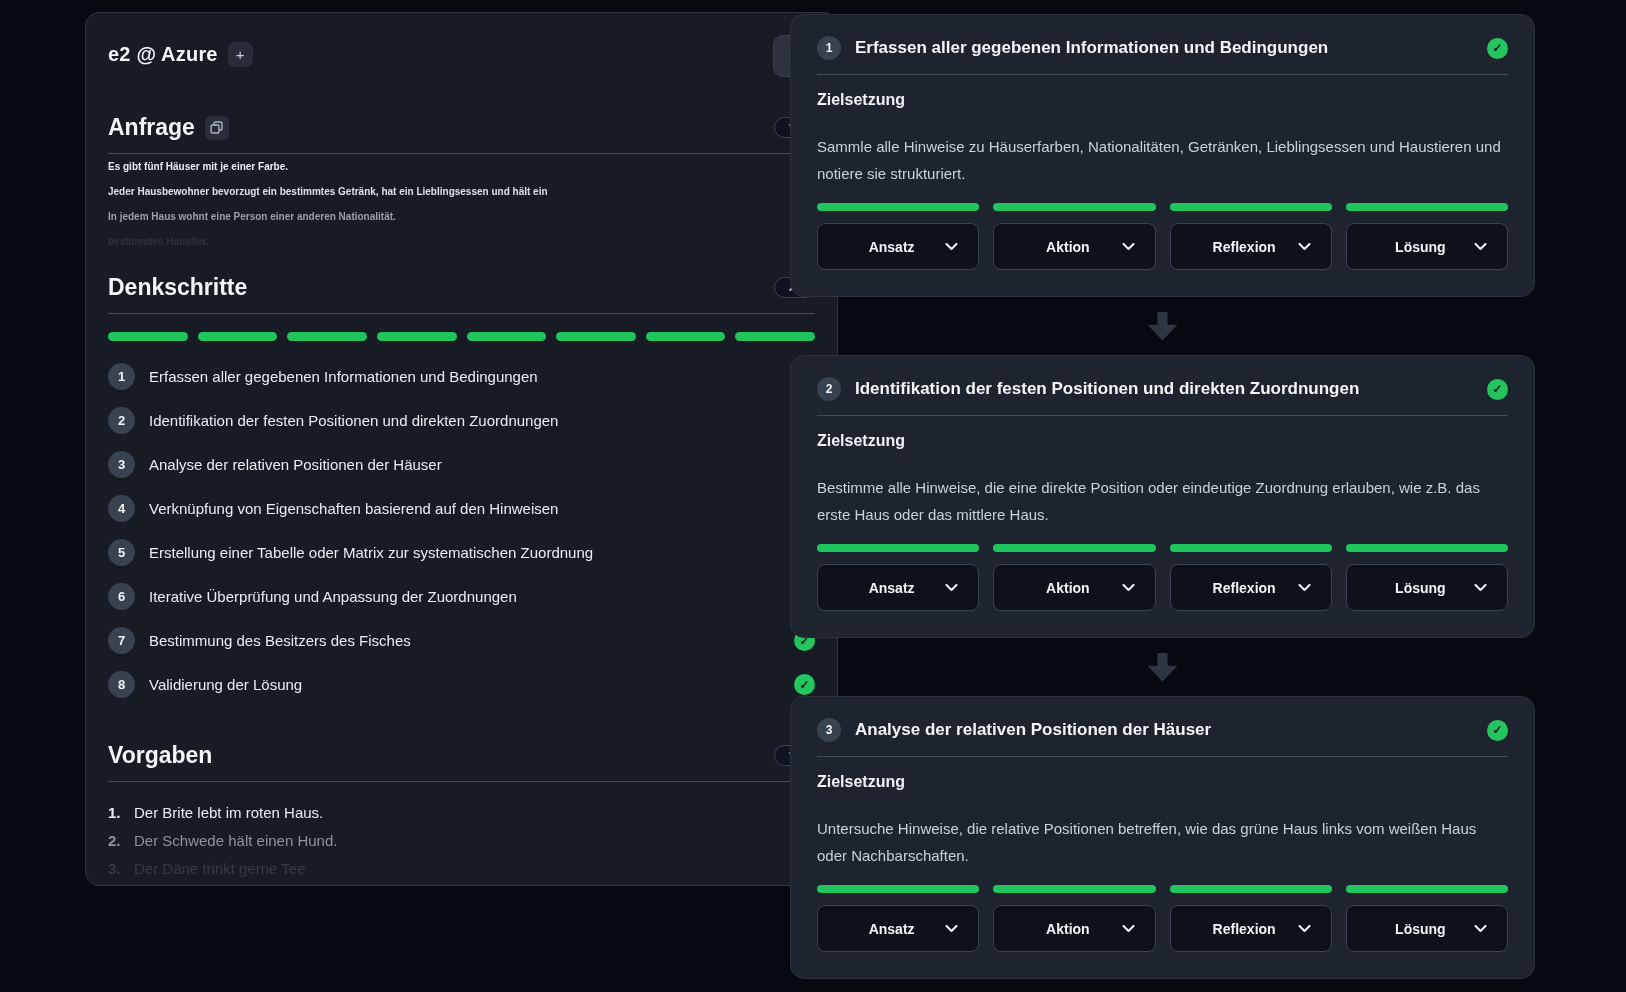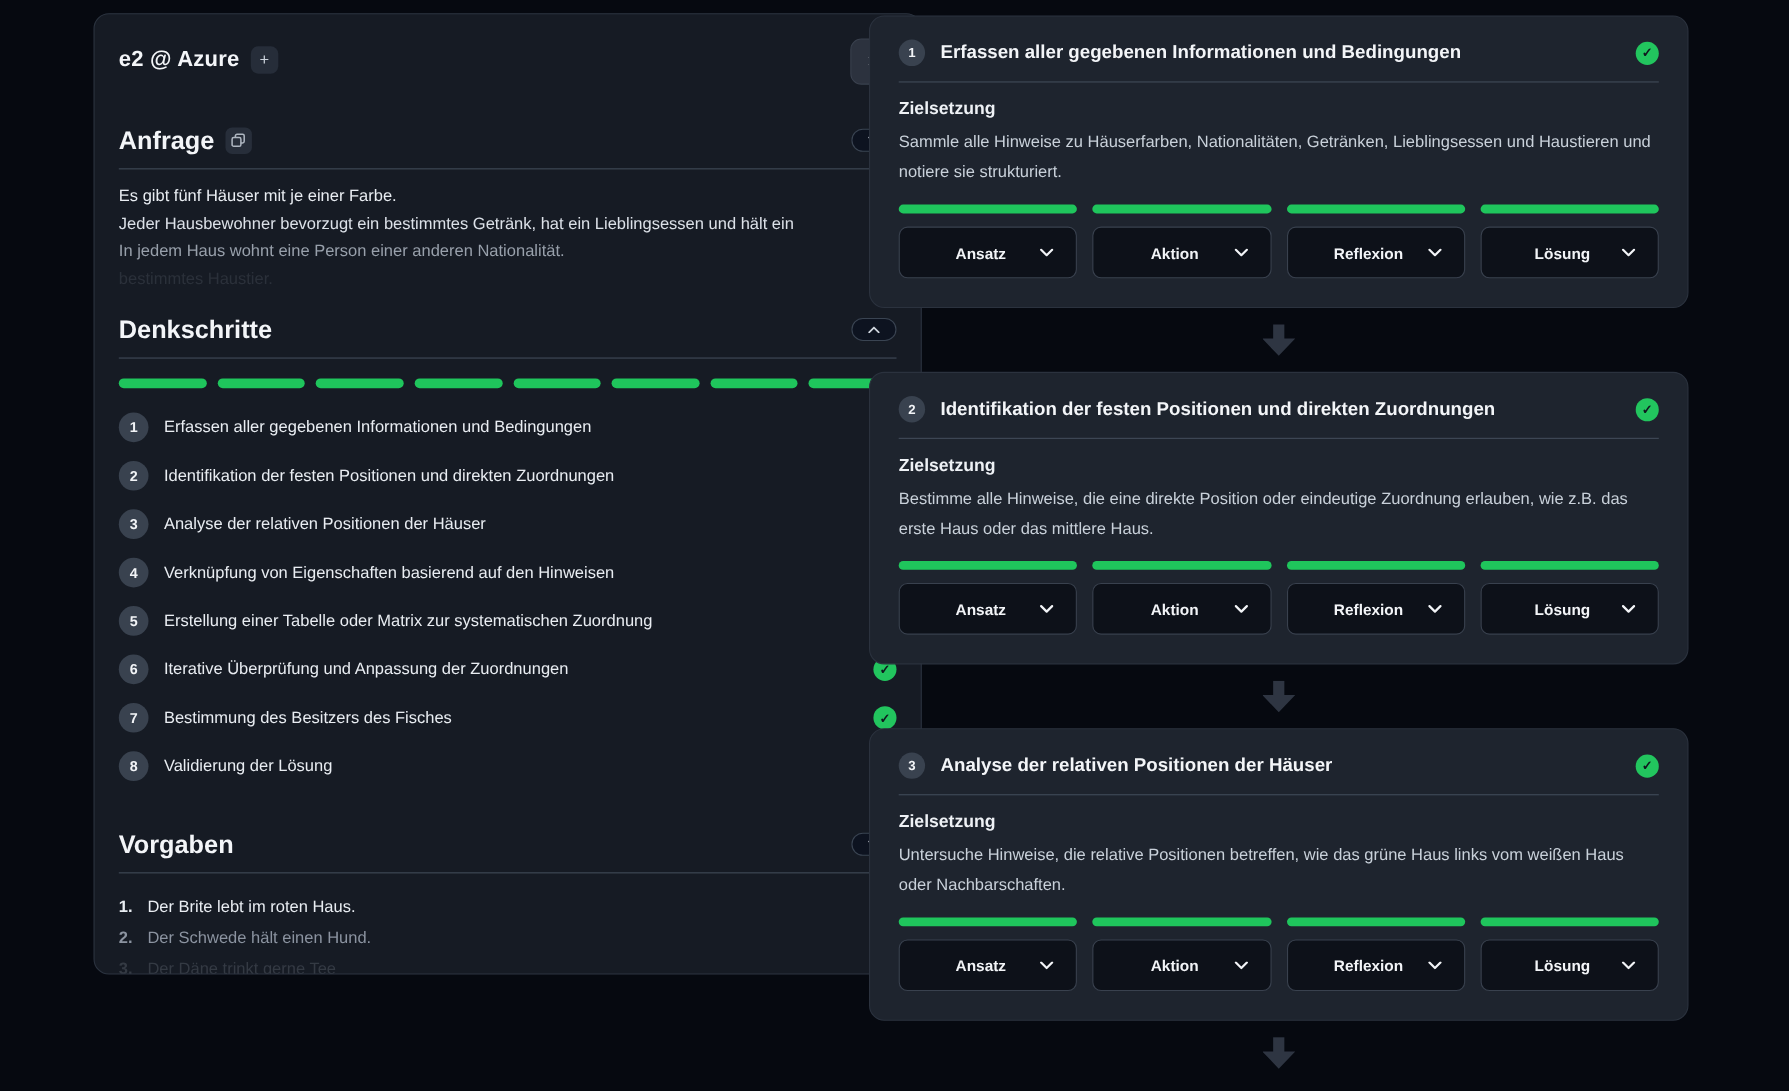--- a/index.html
+++ b/index.html
@@ -37,21 +37,21 @@
     width:24px; height:24px; border-radius:6px; background:#272e3a; border:none; cursor:pointer;
     display:flex; align-items:center; justify-content:center;
   }
   .chev-pill {
     width:41px; height:21px; border-radius:11px; background:#0d1320; border:1px solid #3a4452;
     cursor:pointer; display:flex; align-items:center; justify-content:center;
   }
   hr.div { border:none; border-top:1px solid #414b59; }
   .section { margin-top:0; }
   .sec-anfrage { margin-bottom:24px; }
-  .anfrage-text { margin-top:12px; height:96px; overflow:hidden; font-size:15px; line-height:25px; }
+  .anfrage-text { height:96px; overflow:hidden; font-size:10px; line-height:25px;font-weight:bold; }
   .anfrage-text div:nth-child(1) { color:#e9edf2; }
   .anfrage-text div:nth-child(2) { color:#dce1e8; }
   .anfrage-text div:nth-child(3) { color:#98a0ab; }
   .anfrage-text div:nth-child(4) { color:#98a0ab; opacity:.16; }
 
   .seg-row { display:flex; gap:10px; margin-top:18px; }
   .seg { flex:1; height:9px; border-radius:5px; background:#1fc55c; }
 
   .steps { list-style:none; margin-top:22px; }
   .step-row { display:flex; align-items:center; height:27px; margin-bottom:17px; cursor:pointer; }
@@ -78,21 +78,21 @@
   .flow { position:absolute; left:790px; top:14px; width:745px; }
   .card {
     background:#1e242e; border:1px solid #2b323e; border-radius:14px;
     padding:20px 26px 26px 26px;
   }
   .card-head { display:flex; align-items:center; gap:14px; height:26px; }
   .badge.sm { width:24px; height:24px; font-size:12px; }
   .card-title { font-size:17px; font-weight:bold; color:#f3f5f8; flex:1; }
   .card hr.div { margin-top:13px; }
   .obj-head { margin-top:16px; font-size:16px; font-weight:bold; color:#eef1f5; }
-  .obj-text { margin-top:7px; font-size:15px; line-height:27px; color:#c9d1da; }
+  .obj-text { margin-top:24px; font-size:15px; line-height:27px; color:#c9d1da; }
   .bars { display:flex; gap:14px; margin-top:16px; }
   .bar { flex:1; height:8px; border-radius:4px; background:#1fc55c; }
   .drops { display:flex; gap:14px; margin-top:12px; }
   .drop-btn {
     flex:1; height:47px; background:#0d1119; border:1px solid #39414e; border-radius:8px;
     display:flex; align-items:center; padding:0 20px; cursor:pointer; font-family:inherit;
   }
   .drop-label { flex:1; text-align:center; font-size:14px; font-weight:bold; color:#f2f4f7; }
   .arrow-sep { height:58px; display:flex; align-items:center; justify-content:center; }
   .block-arrow {

